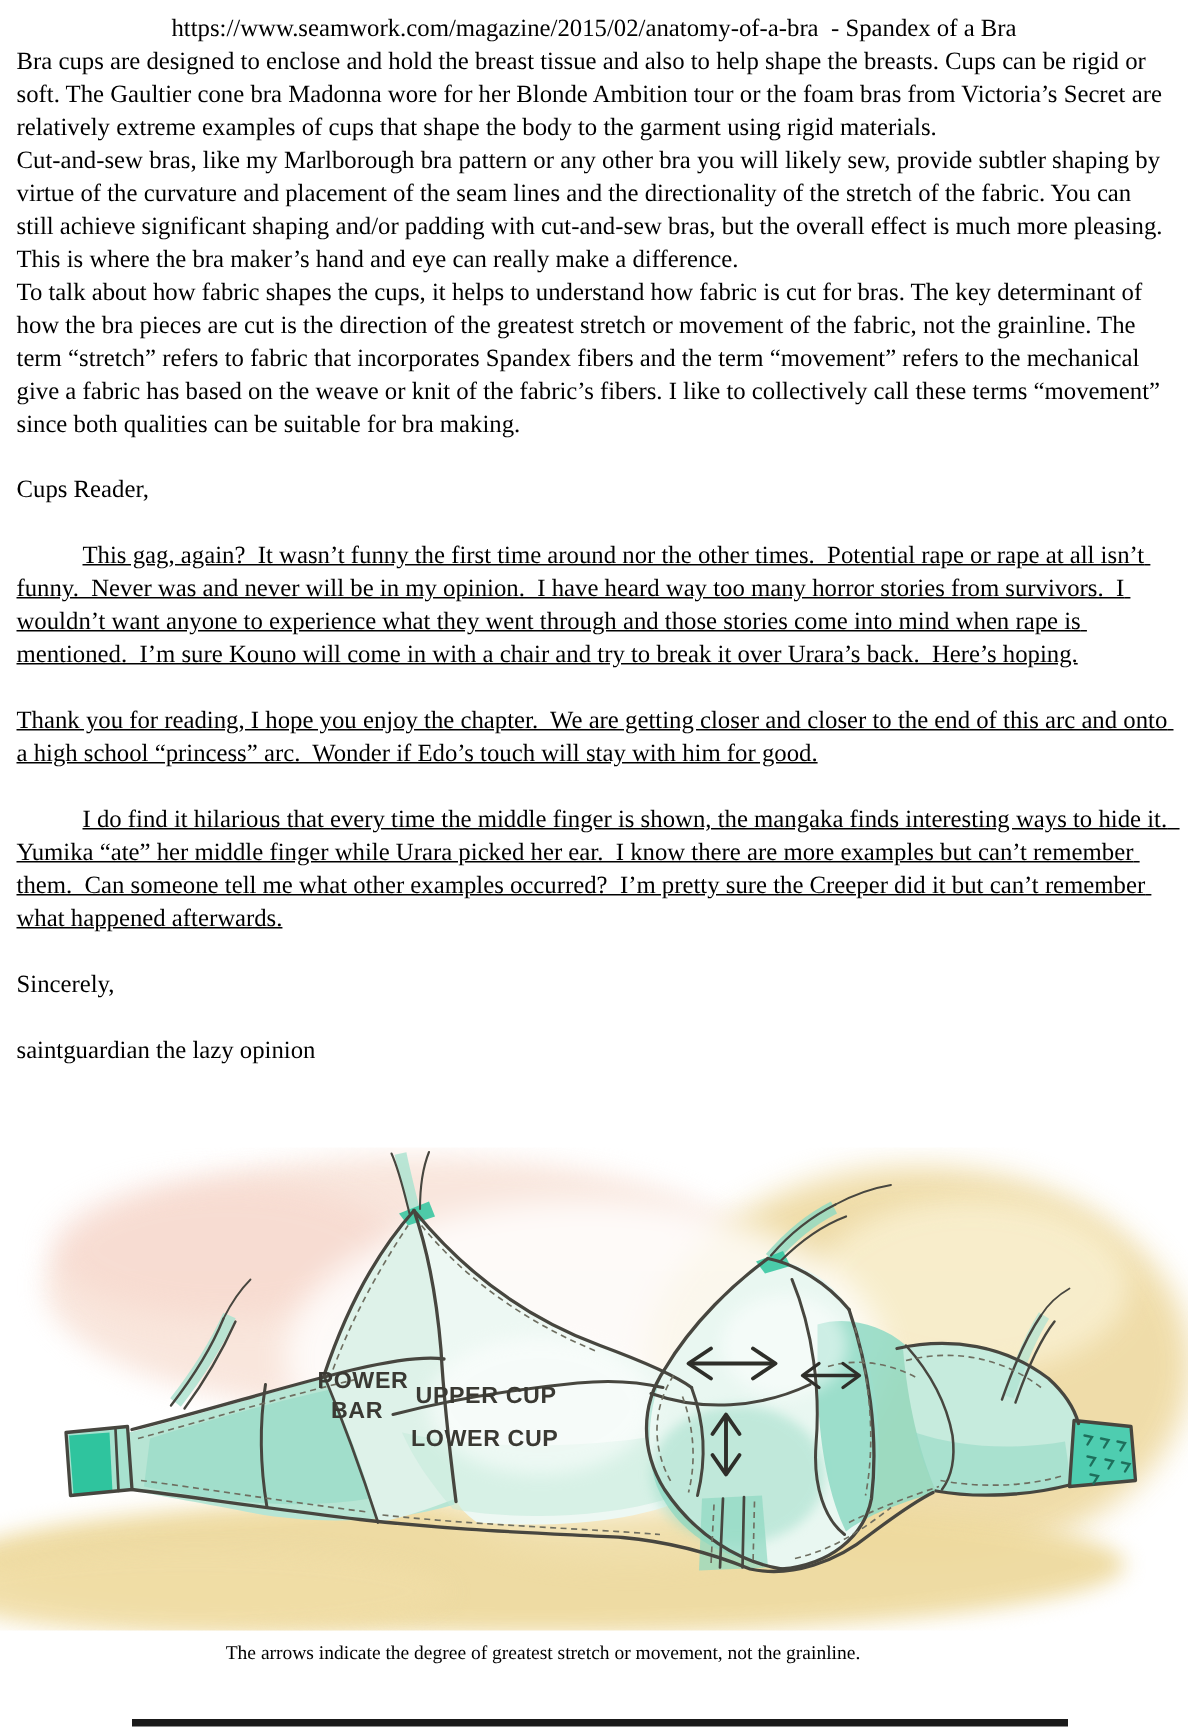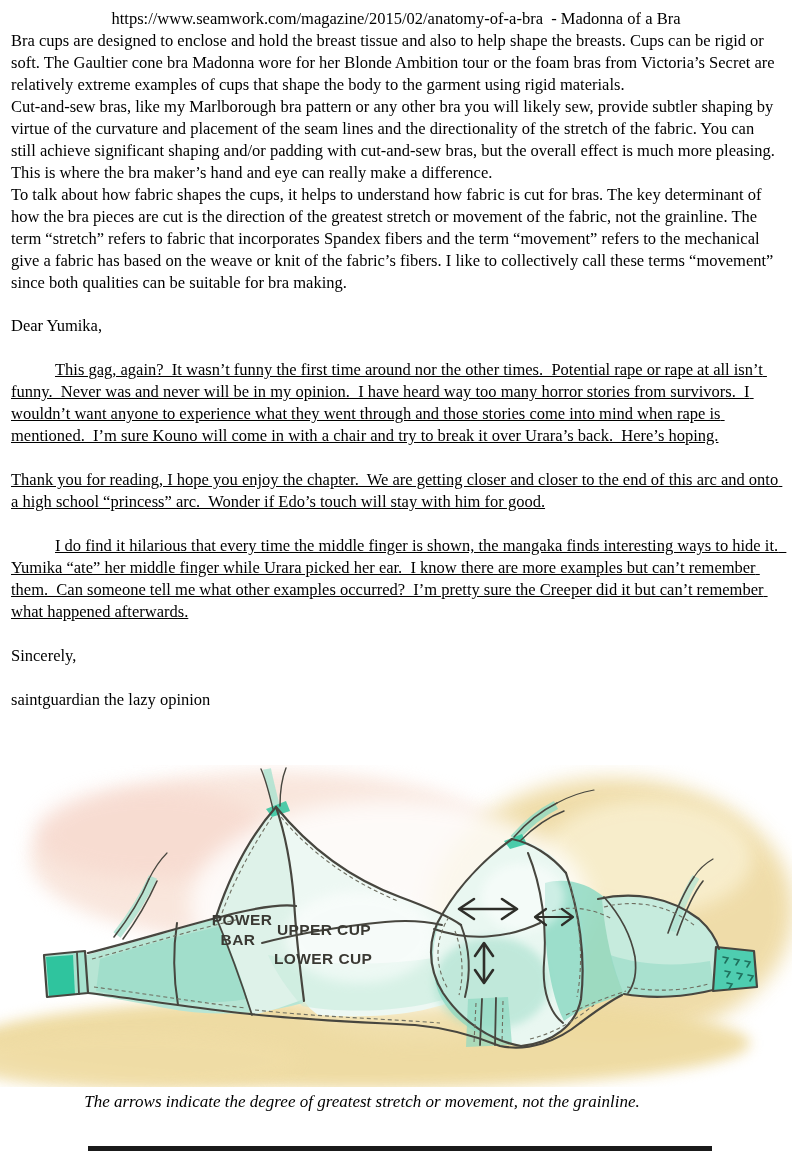--- a/index.html
+++ b/index.html
@@ -15,40 +15,40 @@
   .header-line{margin:0;text-align:center;white-space:pre-wrap;}
   .intro p{margin:0;text-align:left;white-space:pre-wrap;}
   .letter{margin-top:21px;}
   .letter p{margin:0;white-space:pre-wrap;}
   .letter .para{margin-top:22px;text-indent:44px;text-decoration:underline;}
   .letter .para.noindent{text-indent:0;}
   .letter .closing{margin-top:22px;}
   .letter .signature{margin-top:22px;}
   figure.figure{position:absolute;top:765px;left:0;width:724px;margin:0;}
   figure.figure svg{display:block;}
-  .caption{margin-top:4px;text-align:center;font-size:17px;line-height:22px;font-style:italic;}
+  .caption{margin-top:4px;text-align:center;font-size:13px;line-height:22px;}
   .bottom-rule{position:absolute;top:1146px;left:88px;width:624px;height:5px;background:#1a1a1a;}
   .svg-label{font-family:"Liberation Sans", sans-serif;font-weight:bold;font-size:15.5px;fill:#3a3933;letter-spacing:.4px;}
 </style>
 </head>
 <body>
 
 <div class="page">
 
   <div class="textcol">
-    <p class="header-line"><span>https://www.seamwork.com/magazine/2015/02/anatomy-of-a-bra</span><span>  - Madonna of a Bra</span></p>
+    <p class="header-line"><span>https://www.seamwork.com/magazine/2015/02/anatomy-of-a-bra</span><span>  - Spandex of a Bra</span></p>
 
     <div class="intro">
       <p>Bra cups are designed to enclose and hold the breast tissue and also to help shape the breasts. Cups can be rigid or soft. The Gaultier cone bra Madonna wore for her Blonde Ambition tour or the foam bras from Victoria’s Secret are relatively extreme examples of cups that shape the body to the garment using rigid materials.</p>
       <p>Cut-and-sew bras, like my Marlborough bra pattern or any other bra you will likely sew, provide subtler shaping by virtue of the curvature and placement of the seam lines and the directionality of the stretch of the fabric. You can still achieve significant shaping and/or padding with cut-and-sew bras, but the overall effect is much more pleasing. This is where the bra maker’s hand and eye can really make a difference.</p>
       <p>To talk about how fabric shapes the cups, it helps to understand how fabric is cut for bras. The key determinant of how the bra pieces are cut is the direction of the greatest stretch or movement of the fabric, not the grainline. The term “stretch” refers to fabric that incorporates Spandex fibers and the term “movement” refers to the mechanical give a fabric has based on the weave or knit of the fabric’s fibers. I like to collectively call these terms “movement” since both qualities can be suitable for bra making.</p>
     </div>
 
     <div class="letter">
-      <p class="greeting">Dear Yumika,</p>
+      <p class="greeting">Cups Reader,</p>
       <p class="para">This gag, again?  It wasn’t funny the first time around nor the other times.  Potential rape or rape at all isn’t funny.  Never was and never will be in my opinion.  I have heard way too many horror stories from survivors.  I wouldn’t want anyone to experience what they went through and those stories come into mind when rape is mentioned.  I’m sure Kouno will come in with a chair and try to break it over Urara’s back.  Here’s hoping.</p>
       <p class="para noindent">Thank you for reading, I hope you enjoy the chapter.  We are getting closer and closer to the end of this arc and onto a high school “princess” arc.  Wonder if Edo’s touch will stay with him for good.</p>
       <p class="para">I do find it hilarious that every time the middle finger is shown, the mangaka finds interesting ways to hide it.  Yumika “ate” her middle finger while Urara picked her ear.  I know there are more examples but can’t remember them.  Can someone tell me what other examples occurred?  I’m pretty sure the Creeper did it but can’t remember what happened afterwards.</p>
       <p class="closing">Sincerely,</p>
       <p class="signature">saintguardian the lazy opinion</p>
     </div>
   </div>
 
   <figure class="figure">
     <svg width="792" height="322" viewBox="0 0 792 322">

